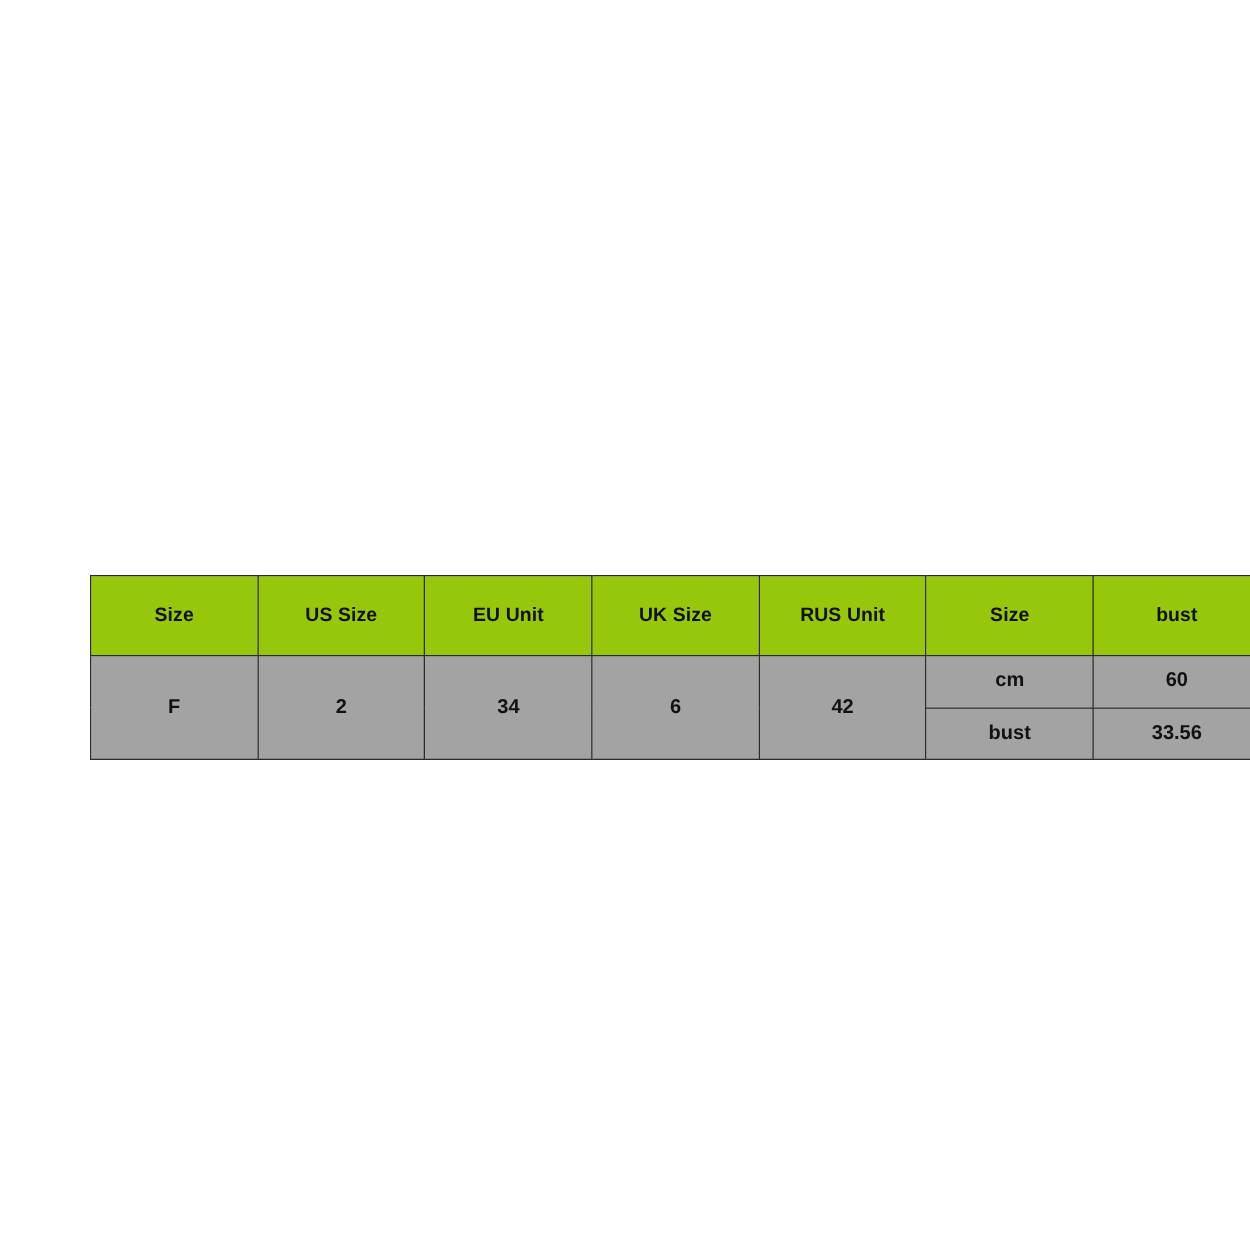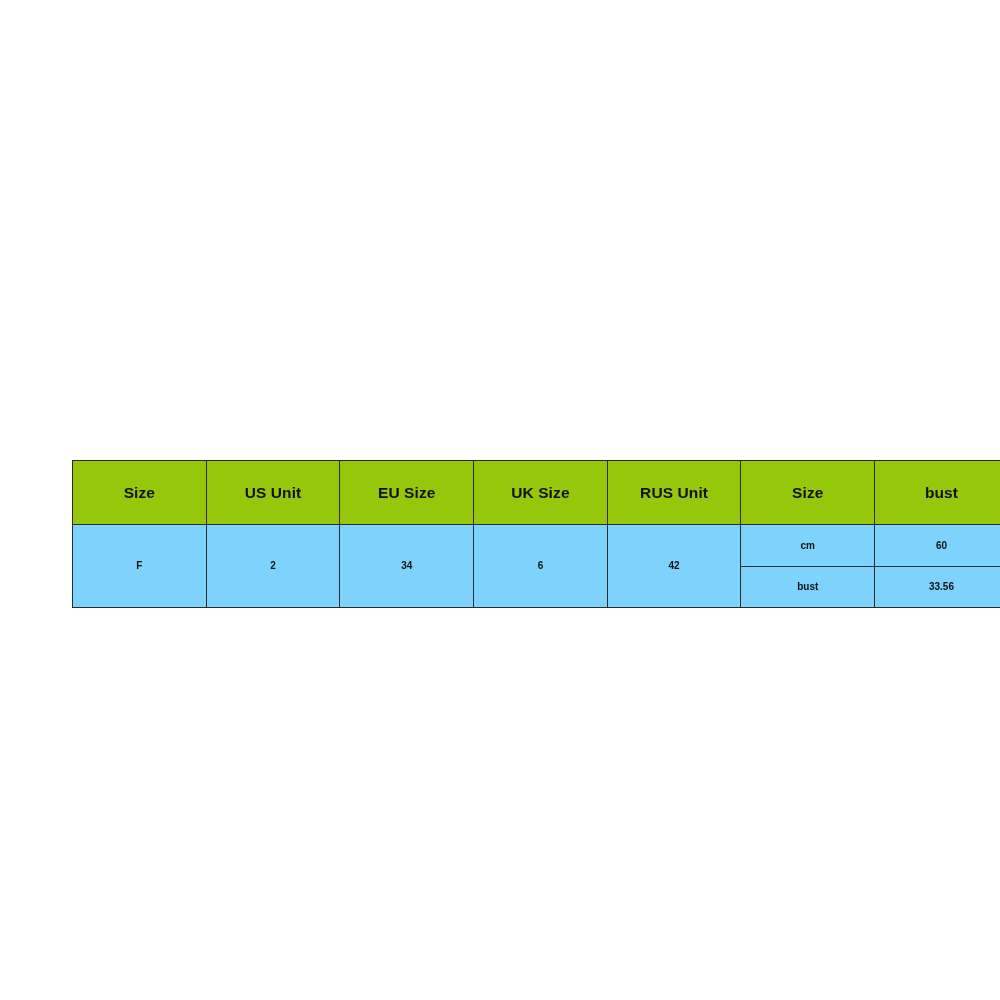--- a/index.html
+++ b/index.html
@@ -56,22 +56,22 @@
   table.size-chart thead th {
     background: #96c70a;
     height: 63px;
     font-size: 15.5px;
     letter-spacing: 0.1px;
     border-color: #2b2b2b;
   }
 
   
   table.size-chart tbody td {
-    background: #7dd3fc;
-    font-size: 10px;
+    background: #a3a3a3;
+    font-size: 16px;
   }
 
   td.span-cell { height: 81px; }
   td.sub-cell  { height: 40.5px; }
 </style>
 </head>
 <body>
 
 <div id="page">
 
@@ -83,22 +83,22 @@
           <col>
           <col>
           <col>
           <col>
           <col>
       </colgroup>
 
       <thead>
         <tr>
           <th>Size</th>
-          <th>US Unit</th>
-          <th>EU Size</th>
+          <th>US Size</th>
+          <th>EU Unit</th>
           <th>UK Size</th>
           <th>RUS Unit</th>
           <th>Size</th>
           <th>bust</th>
         </tr>
       </thead>
 
       <tbody>
         <tr>
           <td class="span-cell" rowspan="2">F</td>

